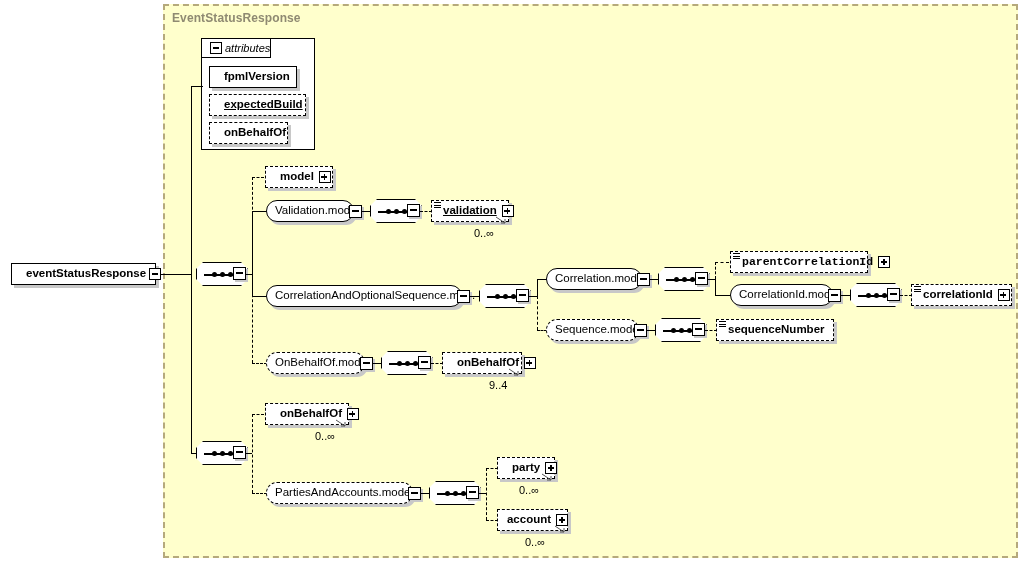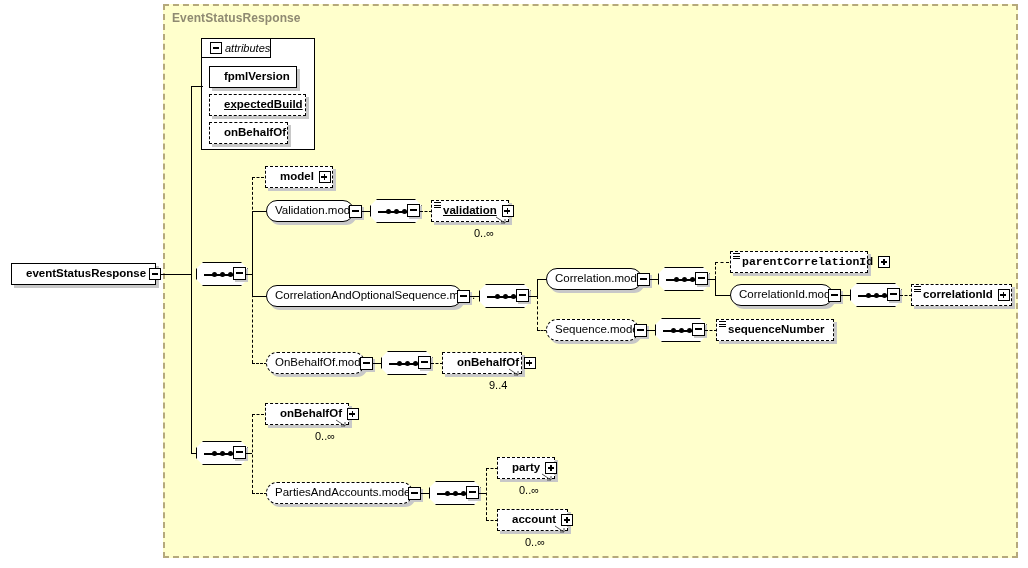--- a/index.html
+++ b/index.html
@@ -316,20 +316,20 @@
 
 <div class="node dashed shadow elem bold" style="left:497px;top:457px;width:58px;">
   <span class="txt">party</span>
   <span class="pm-in plus"></span>
 </div>
 <svg class="curl" style="left:541px;top:473px;" viewBox="0 0 12 9">
   <path d="M1 1 L10 7 M10 7 L6 7 M10 7 L10 3" stroke="#555" stroke-width="1" fill="none"></path>
 </svg>
 <div class="card" style="left:519px;top:484px;">0..∞</div>
 
-<div class="node dashed shadow elem bold" style="left:497px;top:509px;width:71px;">
+<div class="node dashed shadow elem bold" style="left:497px;top:509px;width:71px;justify-content:center;">
   <span class="txt">account</span>
   <span class="pm-in plus"></span>
 </div>
 <svg class="curl" style="left:554px;top:525px;" viewBox="0 0 12 9">
   <path d="M1 1 L10 7 M10 7 L6 7 M10 7 L10 3" stroke="#555" stroke-width="1" fill="none"></path>
 </svg>
 <div class="card" style="left:525px;top:536px;">0..∞</div>
 
 </body></html>

